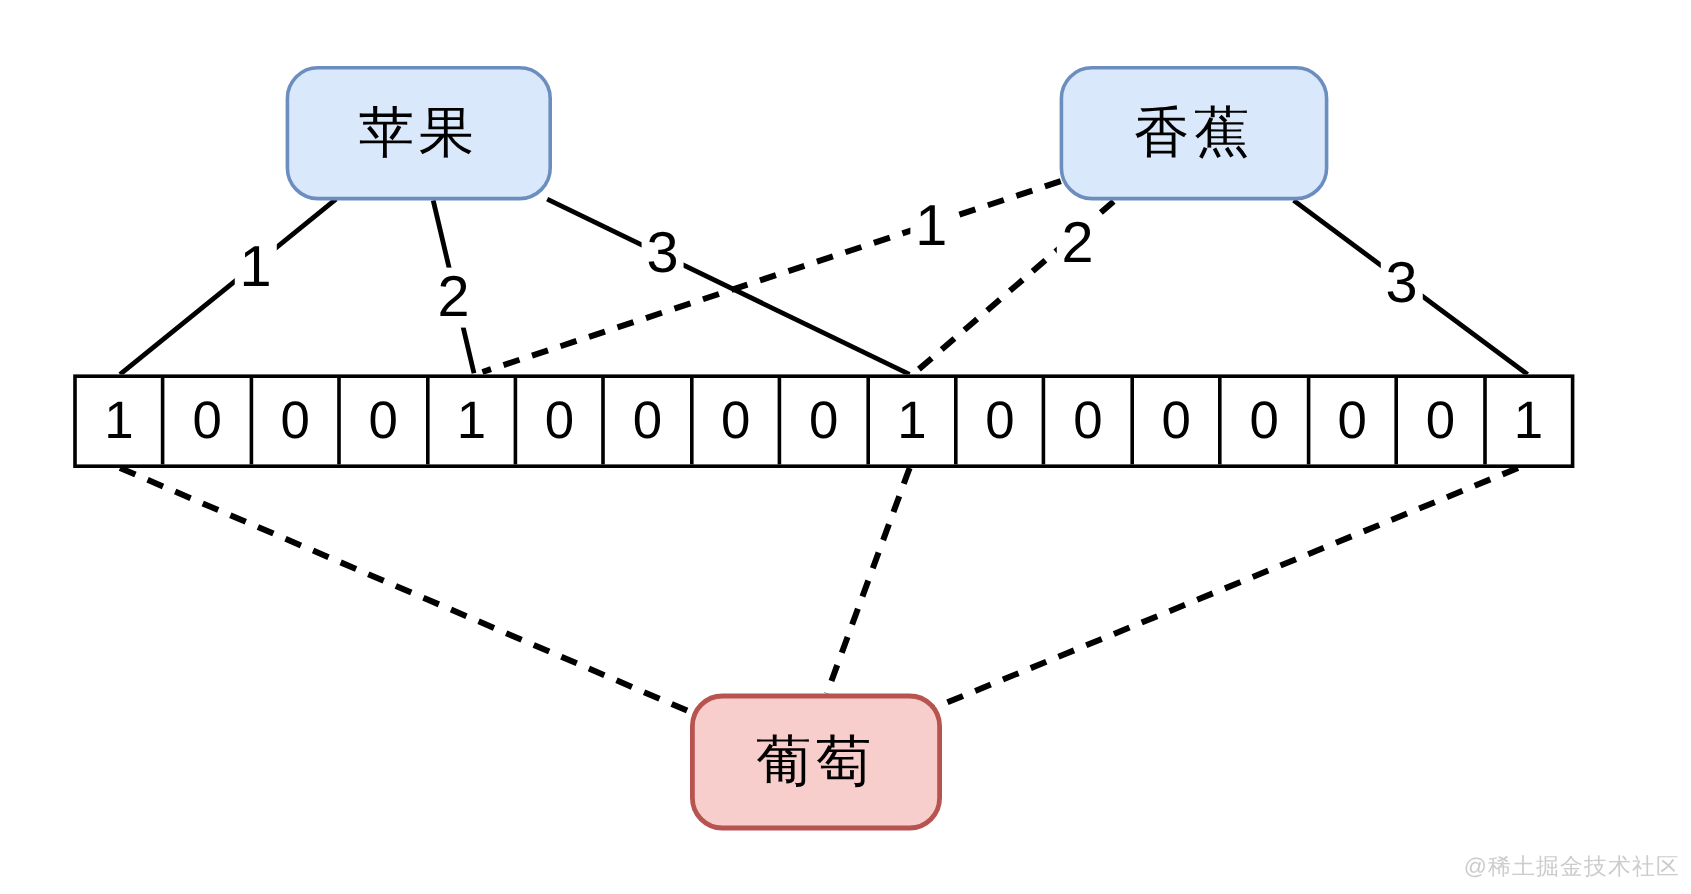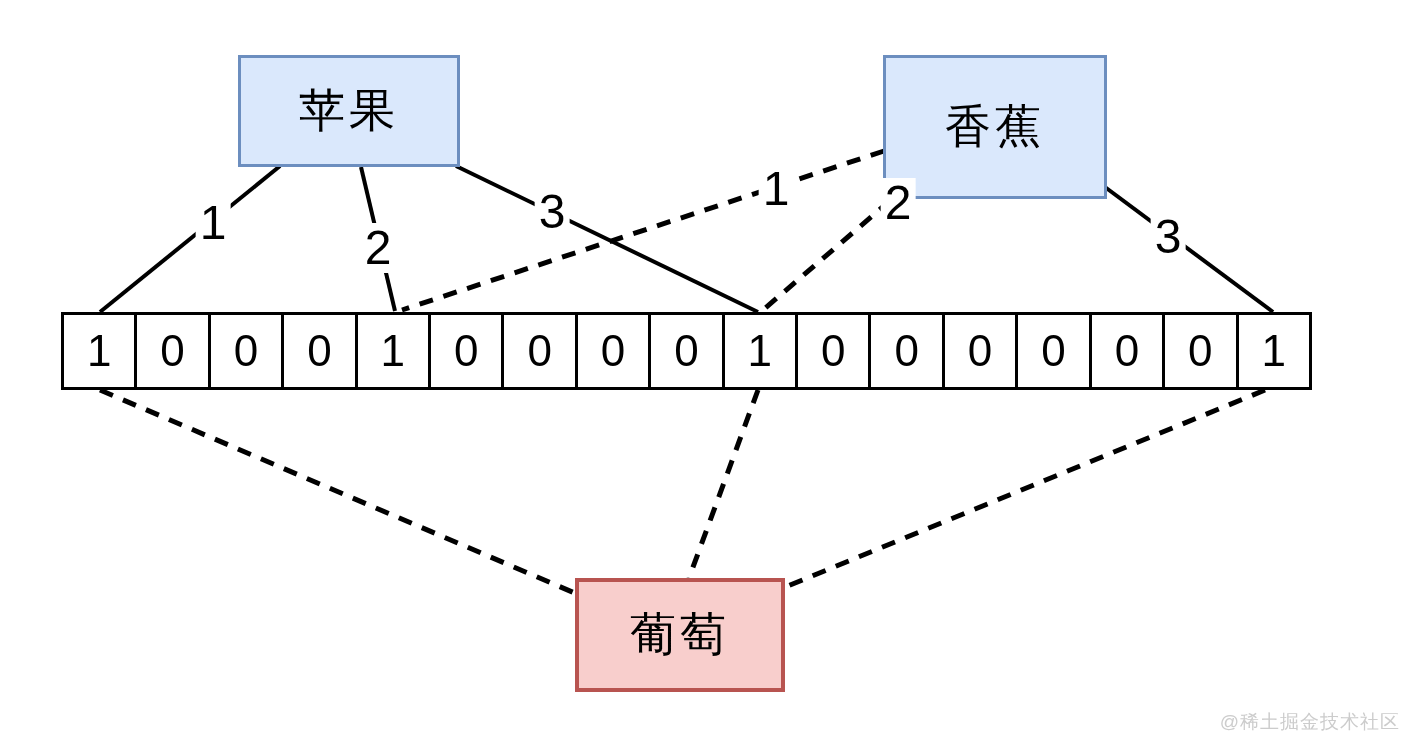--- a/index.html
+++ b/index.html
@@ -34,31 +34,32 @@
   .node {
     position: absolute;
     box-sizing: border-box;
     display: flex;
     align-items: center;
     justify-content: center;
     font-family: Liberation Serif, serif;
     font-size: 46px;
     color: #000;
     letter-spacing: 4px;
+    border-radius: 27px;
   }
   .node.blue {
     background: var(--node-blue-fill, #dae8fc);
     border: 3px solid var(--node-blue-stroke, #6c8ebf);
   }
   .node.red {
     background: var(--node-red-fill, #f8cecc);
     border: 4px solid var(--node-red-stroke, #b85450);
   }
   #node-apple  { left: 238px; top: 55px;  width: 222px; height: 112px; }
-  #node-banana { left: 883px; top: 55px;  width: 224px; height: 144px; }
+  #node-banana { left: 883px; top: 55px;  width: 224px; height: 112px; }
   #node-grape  { left: 575px; top: 578px; width: 210px; height: 114px; }
 
   .bit-array {
     position: absolute;
     left: 61px;
     top: 312px;
     width: 1251px;
     height: 78px;
     box-sizing: border-box;
     border: 3px solid #000;

